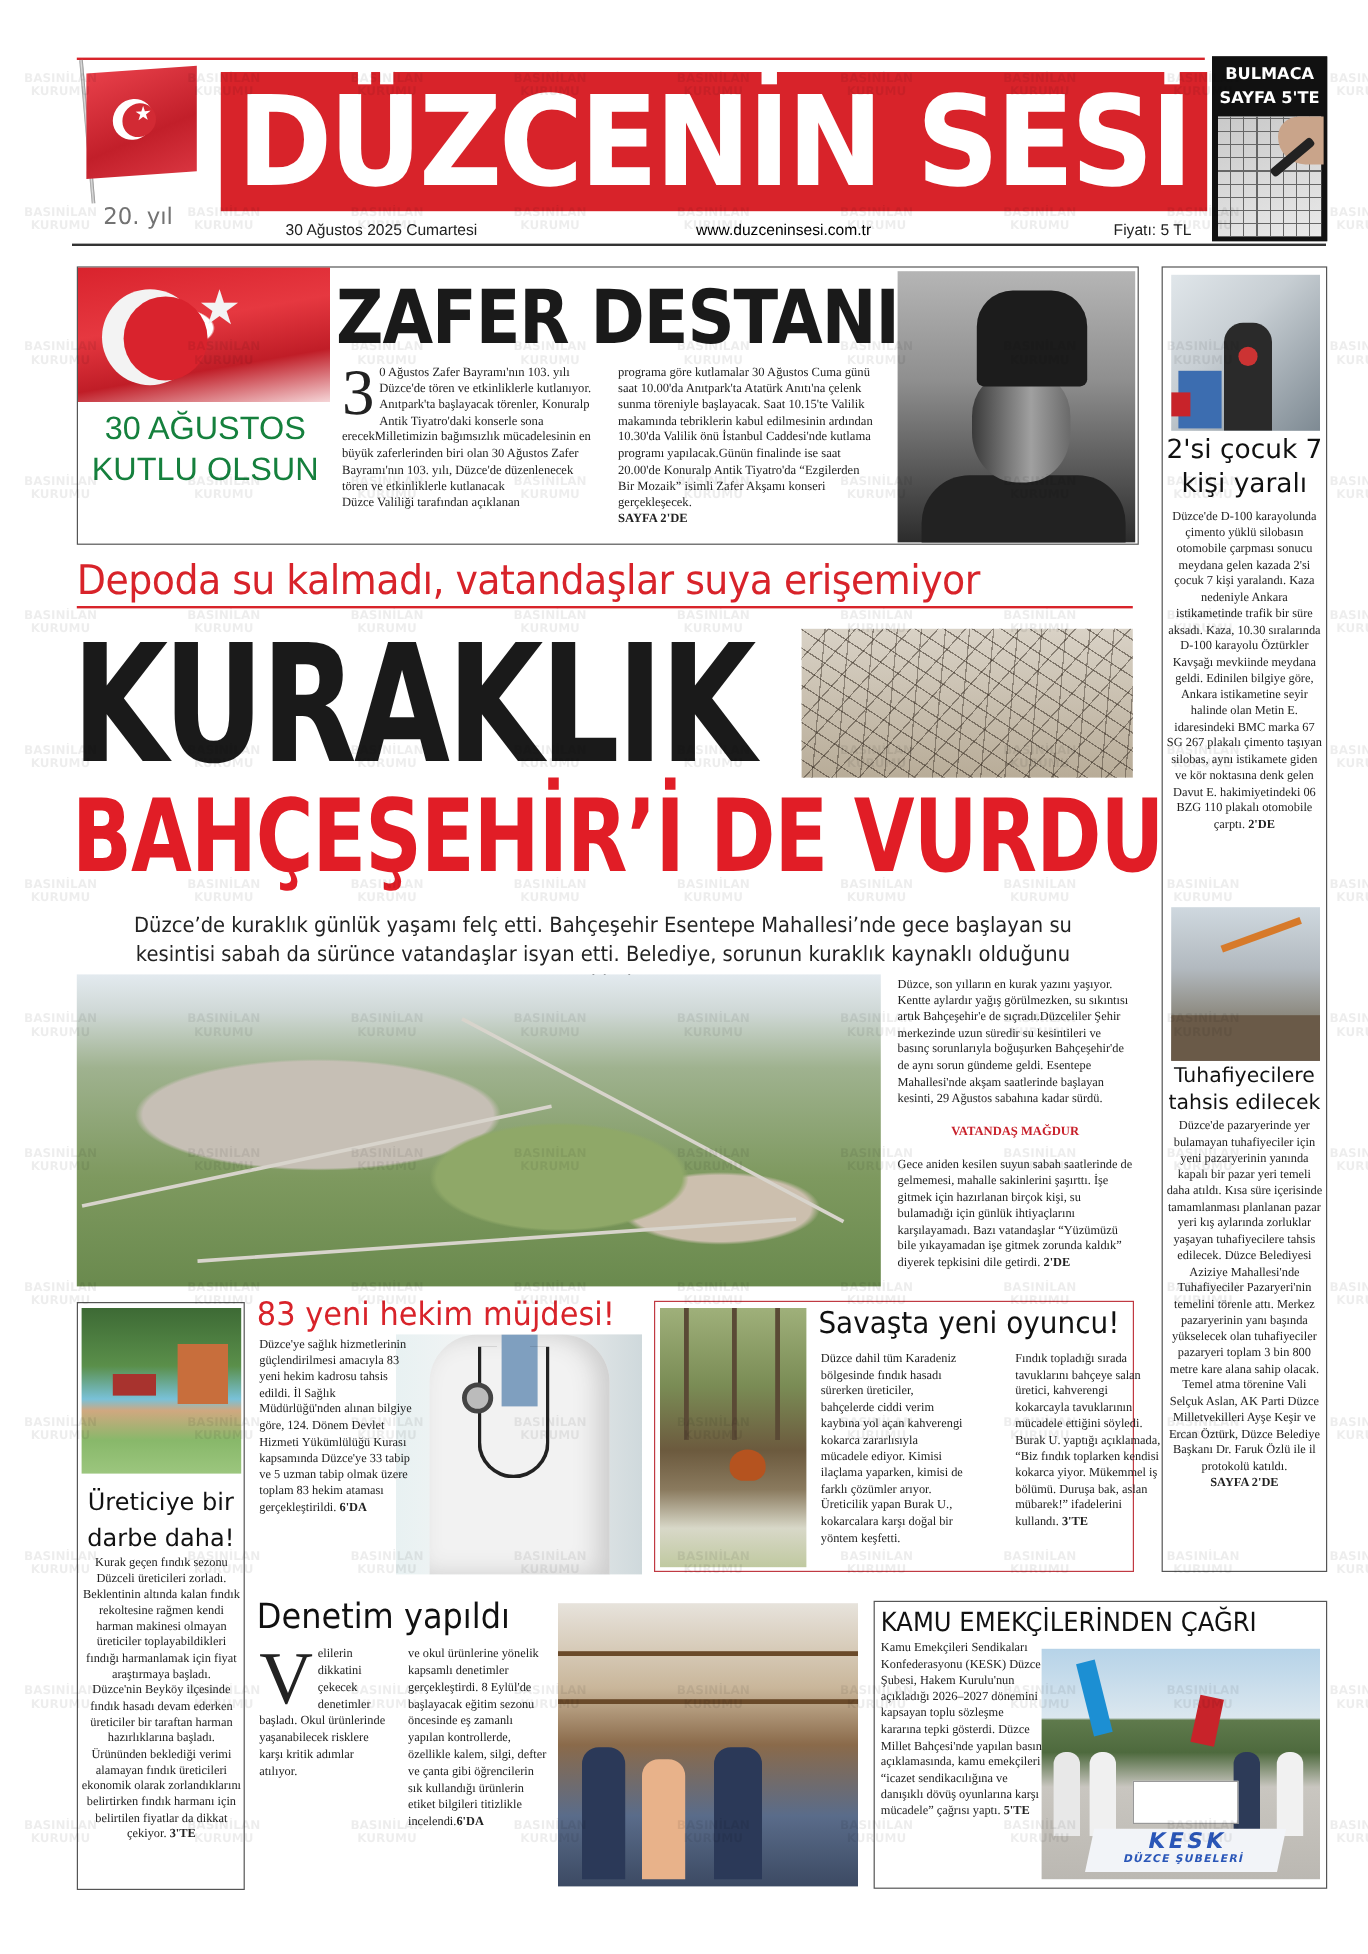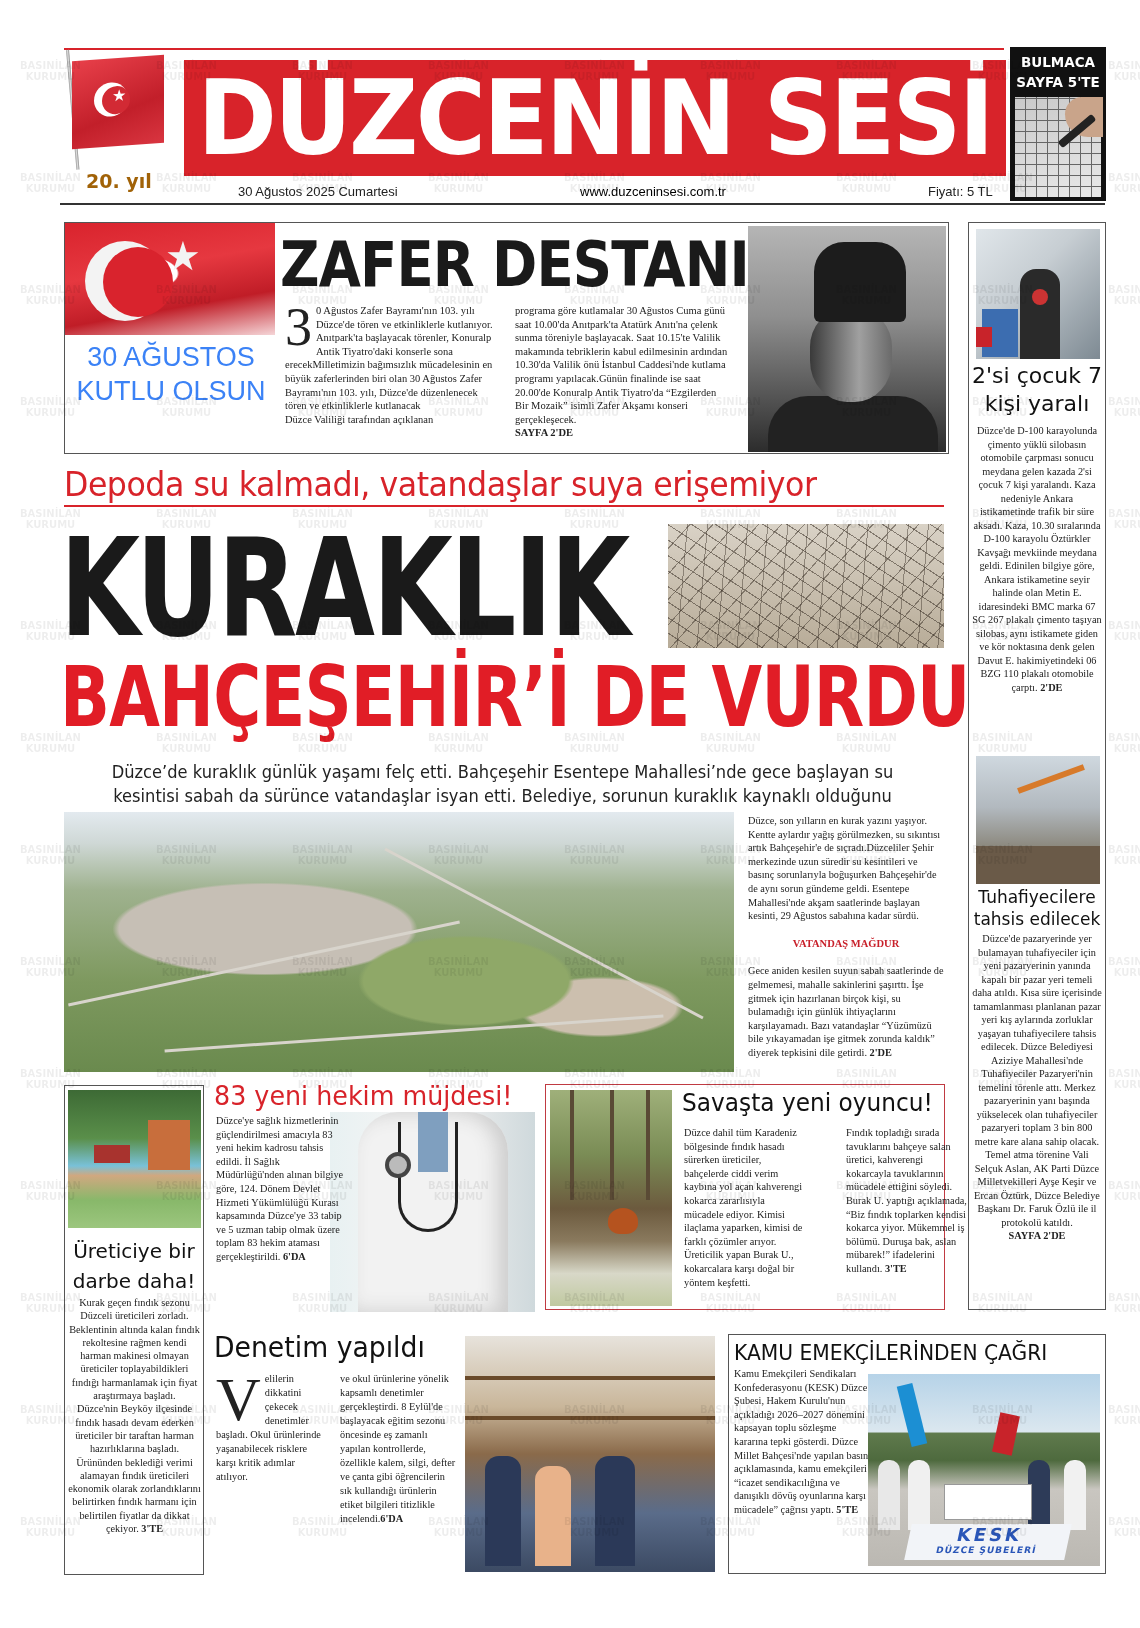--- a/index.html
+++ b/index.html
@@ -11,21 +11,21 @@
 
   
   #top-rule { left: 64px; top: 48px; width: 940px; height: 2px; background: #d8232a; }
   #flag-pole { left: 66px; top: 50px; width: 3px; height: 120px; background: linear-gradient(90deg,#999,#ddd,#888); transform: rotate(-5deg); transform-origin: top; }
   #masthead-flag { left: 72px; top: 58px; width: 92px; height: 88px; background: linear-gradient(160deg,#e8404a,#c21f2a 60%,#d93540); transform: skewY(-4deg); }
   #masthead-flag .crescent { position:absolute; left: 22px; top: 24px; width: 34px; height: 34px; border-radius: 50%; background:#fff; }
   #masthead-flag .crescent::after { content:""; position:absolute; left:8px; top:4px; width:28px; height:28px; border-radius:50%; background:#d22a34; }
   #masthead-flag .star { position:absolute; left: 40px; top: 30px; color:#fff; font-size: 16px; line-height:16px; }
   #logo-box { left: 184px; top: 60px; width: 822px; height: 116px; background: #d8232a; display:flex; align-items:center; justify-content:center; }
   #logo-text { color:#fff; font-family: "DejaVu Sans", sans-serif; font-weight: bold; font-size: 104px; letter-spacing: -3px; line-height: 1; transform: scaleX(0.92); white-space: nowrap; }
-  #anniversary { left: 86px; top: 170px; font-family: "DejaVu Sans", sans-serif; font-weight: bold; font-size: 19px; color:#a16207; }
+  #anniversary { left: 86px; top: 170px; font-family: "DejaVu Sans", sans-serif; font-weight: normal; font-size: 19px; color:#737373; }
   #date-line { left: 238px; top: 184px; font-family:"Liberation Sans",sans-serif; font-size: 13px; color:#222; }
   #website { left: 580px; top: 184px; font-family:"Liberation Sans",sans-serif; font-size: 13px; color:#000000; }
   #price { left: 928px; top: 184px; font-family:"Liberation Sans",sans-serif; font-size: 13px; color:#222; }
   #masthead-rule { left: 60px; top: 203px; width: 1045px; height: 2px; background:#333; }
   #puzzle-box { left: 1010px; top: 47px; width: 96px; height: 154px; background:#111; border: 2px solid #111; }
   #puzzle-title { color:#fff; font-family:"DejaVu Sans",sans-serif; font-weight:bold; font-size: 13.5px; line-height: 20px; text-align:center; padding-top:3px; }
   #puzzle-img { position:absolute; left:3px; top: 48px; width: 86px; height: 100px; background:
       repeating-linear-gradient(0deg, transparent 0 10px, #666 10px 11px),
       repeating-linear-gradient(90deg, transparent 0 10px, #666 10px 11px),
       linear-gradient(160deg,#c9c9c9,#e9e9e9); }
@@ -33,21 +33,21 @@
   #puzzle-img .hand { position:absolute; left: 50px; top: 0; width: 38px; height: 40px; background:#c9a48a; border-radius: 18px 0 0 24px; }
 
   
   #zafer-box { left: 64px; top: 222px; width: 885px; height: 232px; border: 1px solid #555; }
   #zafer-flag-img { left: 65px; top: 223px; width: 210px; height: 112px; background:
       radial-gradient(ellipse at 35% 45%, #fff 0 20%, transparent 21%),
       linear-gradient(170deg,#d9232d 0%,#e63840 40%,#c01d27 70%, #f5d5d7 100%); }
   #zafer-flag-img .crescent-big { position:absolute; left: 20px; top: 18px; width: 80px; height: 80px; border-radius:50%; background:#f3f3f3; }
   #zafer-flag-img .crescent-big::after { content:""; position:absolute; left:18px; top:6px; width:70px; height:70px; border-radius:50%; background:#d9232d; }
   #zafer-flag-img .star-big { position:absolute; left: 100px; top: 10px; color:#f3f3f3; font-size: 40px; }
-  #zafer-greeting { left: 66px; top: 340px; width: 210px; text-align:center; font-family:"Liberation Sans",sans-serif; color:#3b82f6; font-size: 27px; line-height: 34px; }
+  #zafer-greeting { left: 66px; top: 340px; width: 210px; text-align:center; font-family:"Liberation Sans",sans-serif; color:#15803d; font-size: 27px; line-height: 34px; }
   #zafer-title { left: 280px; top: 228px; font-family:"DejaVu Sans",sans-serif; font-weight:bold; font-size: 62px; letter-spacing:-1px; color:#1a1a1a; transform: scaleX(0.88); transform-origin:left; white-space:nowrap; }
   #zafer-col1 { left: 285px; top: 304px; width: 210px; font-size: 10.5px; line-height: 13.6px; }
   #zafer-col2 { left: 515px; top: 304px; width: 215px; font-size: 10.5px; line-height: 13.6px; }
   .dropcap { float:left; font-size: 54px; line-height: 42px; margin: 2px 4px 0 0; font-family:"Liberation Serif",serif; }
   #ataturk-img { left: 748px; top: 226px; width: 198px; height: 226px; background: linear-gradient(180deg,#b5b5b5 0%,#8f8f8f 40%,#2c2c2c 100%); overflow:hidden; }
   #ataturk-img .kalpak { position:absolute; left: 66px; top: 16px; width: 92px; height: 80px; background:#1c1c1c; border-radius: 30px 30px 6px 6px; }
   #ataturk-img .face { position:absolute; left: 62px; top: 84px; width: 82px; height: 92px; background: linear-gradient(90deg,#3a3a3a,#a0a0a0 60%,#6a6a6a); border-radius: 40% 40% 45% 45%; }
   #ataturk-img .coat { position:absolute; left: 20px; top: 170px; width: 170px; height: 70px; background:#222; border-radius: 40px 40px 0 0; }
 
   

